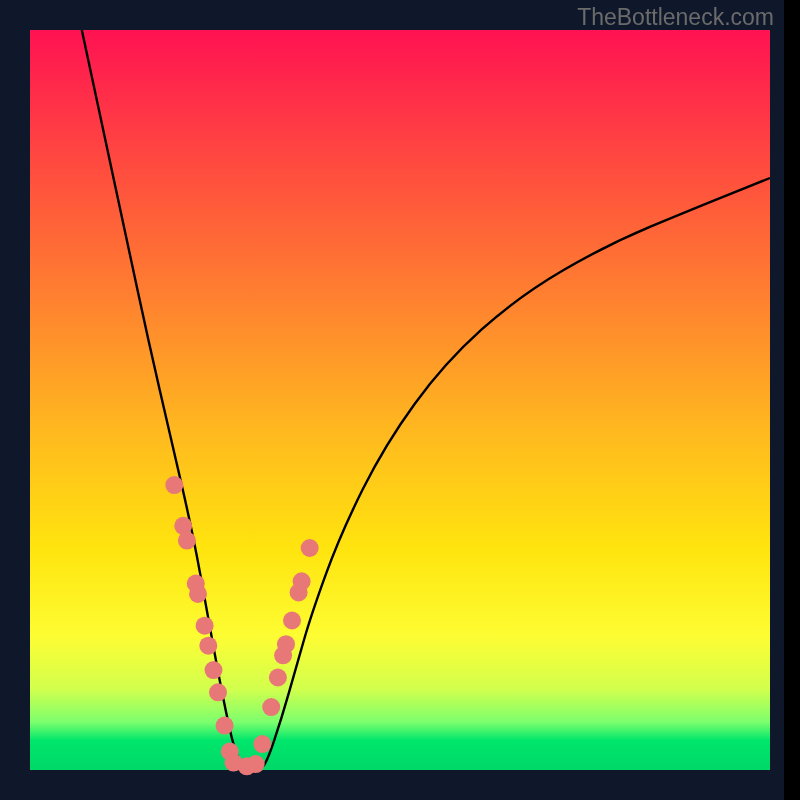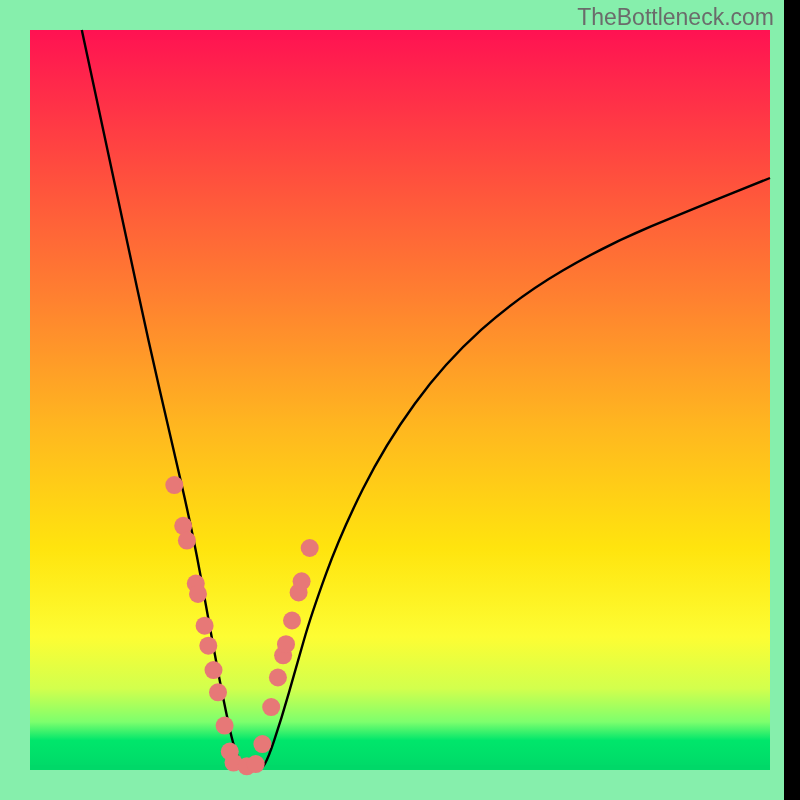--- a/index.html
+++ b/index.html
@@ -9,21 +9,21 @@
     height: 800px;
     overflow: hidden;
     background: #000;
     font-family: Arial, Helvetica, sans-serif;
   }
   .frame {
     position: absolute;
     top: 0; left: 0;
     width: 784px;
     height: 800px;
-    background: #86efac;
+    background: #0f172a;
   }
   .plot-area {
     position: absolute;
     top: 30px;
     left: 30px;
     width: 740px;
     height: 740px;
     background: linear-gradient(to bottom,
       #ff1252 0%,
       #ff4a3f 18%,

